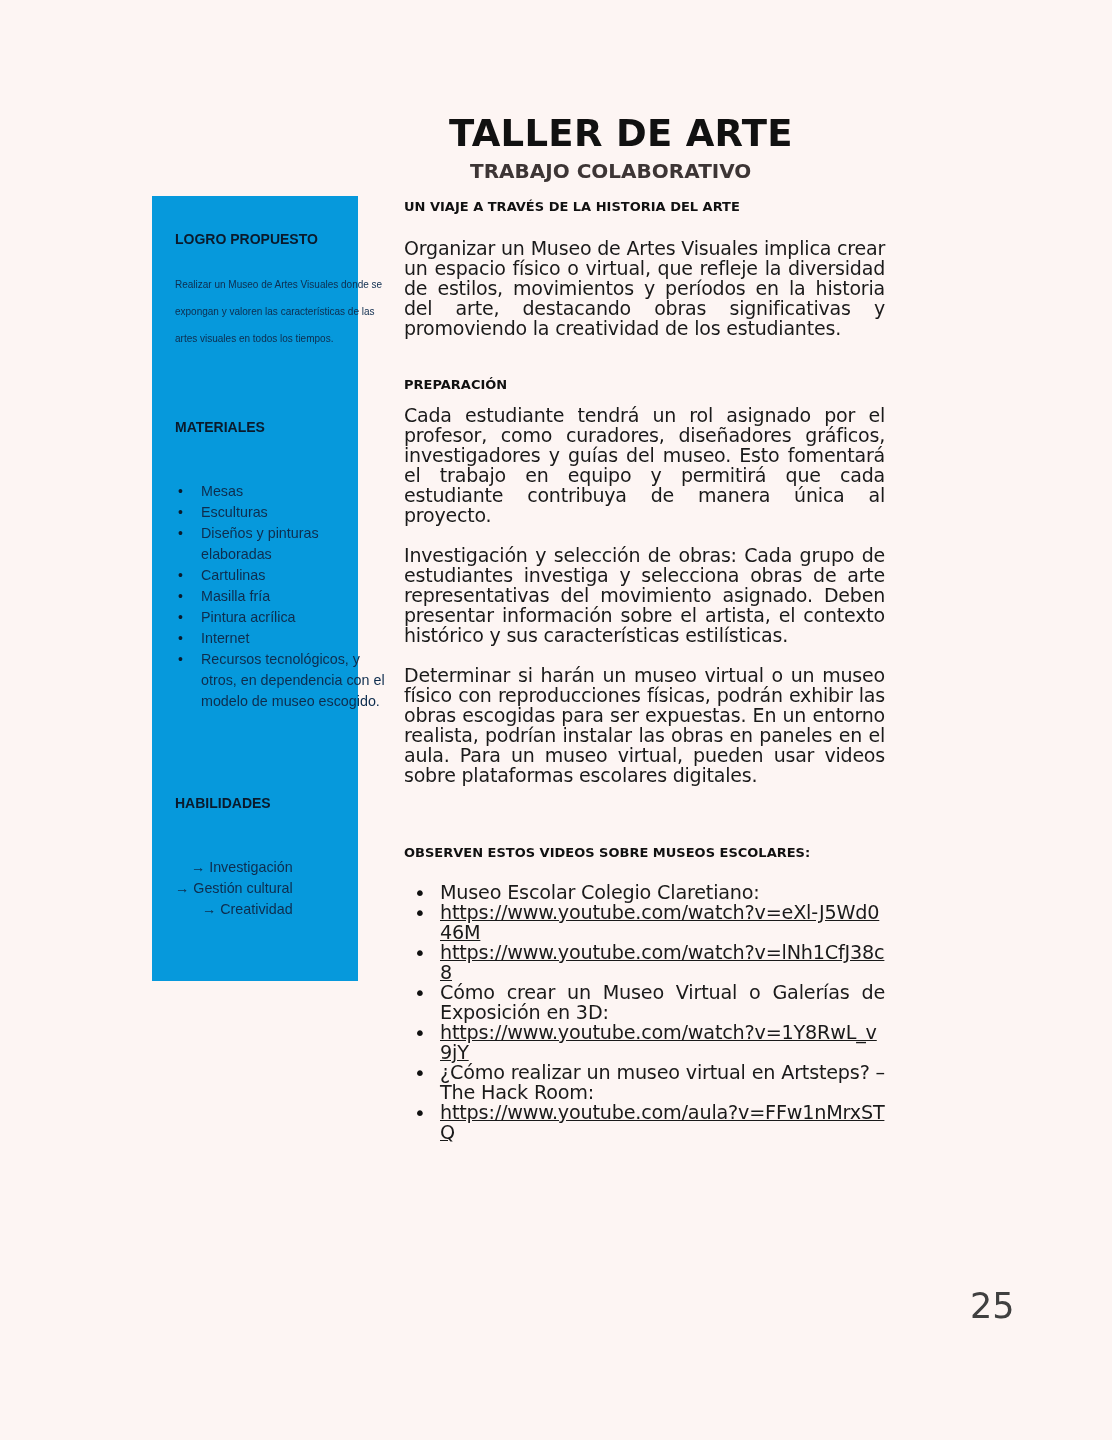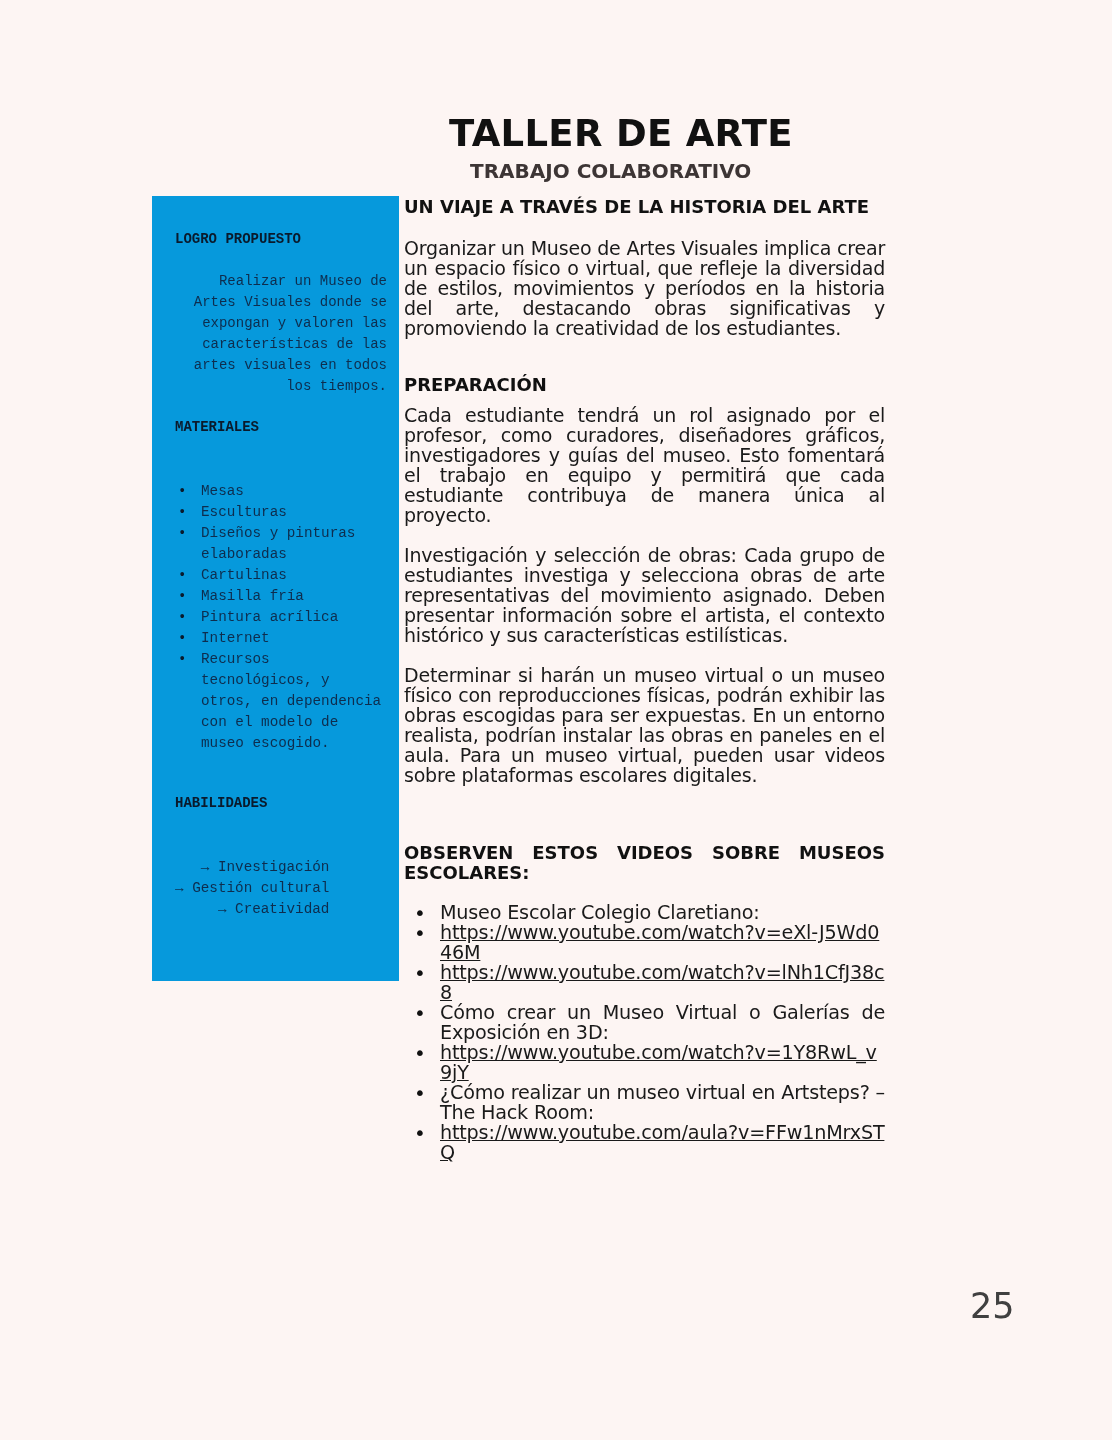--- a/index.html
+++ b/index.html
@@ -13,39 +13,39 @@
     position:absolute; left:449px; top:112px;
     font-size:37px; font-weight:bold; color:#111; letter-spacing:0.3px;
     font-family:"DejaVu Sans",sans-serif; white-space:nowrap;
   }
   .subtitle {
     position:absolute; left:449px; top:159px;
     font-size:20px; font-weight:bold; color:#3d3535;
     font-family:"DejaVu Sans",sans-serif; white-space:nowrap;margin-left:21px;
   }
   .sidebar {
-    position:absolute; left:152px; top:196px; width:247px; height:785px;
+    position:absolute; left:152px; top:196px; width:206px; height:785px;
     background:#0699dc;
     color:#0e2a47;
-    font-family:Liberation Mono, monospace;
+    font-family:Liberation Sans, sans-serif;
   }
   .sb-head {
     position:absolute; left:23px; font-size:14px; font-weight:bold; color:#0a1a2c;
   }
   .sb-text {
-    position:absolute; left:23px; width:212px; font-size:14px; line-height:21px; color:#0e2d4e;text-align:right;
+    position:absolute; left:23px; width:212px; font-size:10px; line-height:27px; color:#0e2d4e;
   }
   .sb-list { position:absolute; left:23px; top:285px; width:212px; margin:0; padding:0; list-style:none; }
   .sb-list li { position:relative; padding-left:26px; font-size:14.3px; line-height:21px; color:#0e2d4e; }
   .sb-list li::before { content:"•"; position:absolute; left:3px; top:0; color:#0a1a2c; font-size:14px; }
   .sb-skills { position:absolute; left:23px; top:661px; margin:0; padding:0; list-style:none;text-align:right; }
   .sb-skills li { font-size:14.3px; line-height:21px; color:#0e2d4e; }
 
   .main { position:absolute; left:404px; top:196px; width:481px; font-family:"DejaVu Sans",sans-serif; }
-  .h2 { font-size:18px; font-weight:bold; color:#111; margin:0; line-height:22px; }
+  .h2 { font-size:13px; font-weight:bold; color:#111; margin:0; line-height:22px; }
   .p {
     font-size:19px; line-height:20px; text-align:justify; color:#1a1a1a; margin:0;
     letter-spacing:-0.2px;
   }
   .videos { margin:0; padding:0; list-style:none; }
   .videos li { position:relative; padding-left:36px; font-size:19.2px; line-height:20px; text-align:justify; color:#1a1a1a; letter-spacing:-0.2px; }
   .videos li::before { content:"•"; position:absolute; left:10px; top:0; font-size:20px; color:#111; }
   .videos a { color:#1a1a1a; text-decoration:underline; word-break:break-all; }
   .page-num { position:absolute; left:970px; top:1286px; font-size:35px; color:#404040; font-family:"DejaVu Sans",sans-serif; }
 </style>

